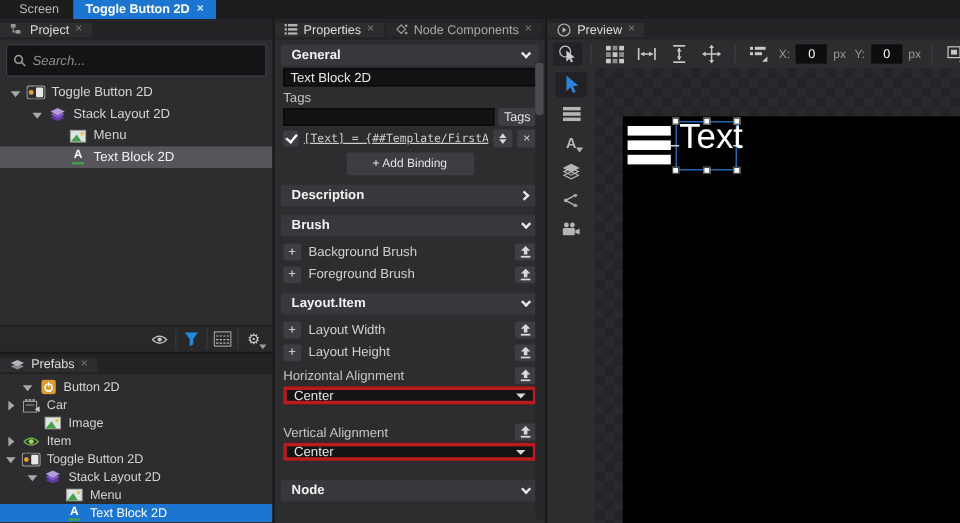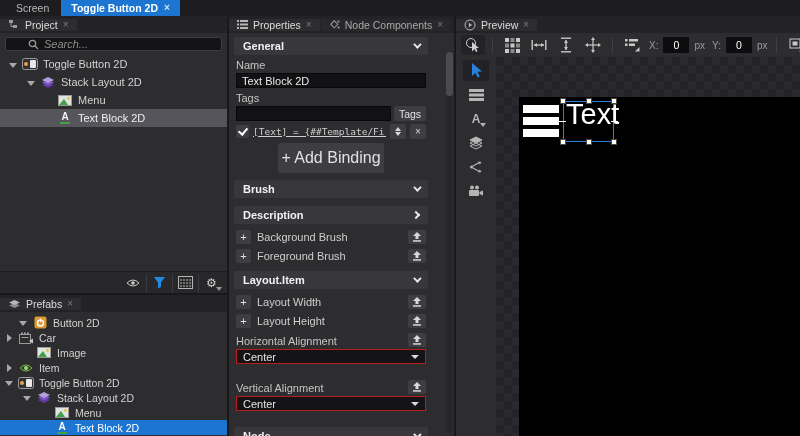--- a/index.html
+++ b/index.html
@@ -18,21 +18,21 @@
 #prefabs-panel{left:0;top:295px;width:227px;height:141px}
 #properties-panel{left:229px;top:16px;width:225px;height:420px}
 #preview-panel{left:456px;top:16px;width:344px;height:420px}
 
 .tabrow{height:17px;background:#232326;display:flex;align-items:center}
 .ptab{display:flex;align-items:center;gap:5px;padding:0 8px;background:#2d2d30;color:#dcdcdc;font-size:10.5px}
 .ptab.inactive{background:#28282b;color:#a8a8a8;margin-left:1px}
 .tclose{color:#7c7c7c;font-size:10px;line-height:1}
 
 
-.searchbox{margin:4px 5px;height:14px;background:#141417;border:1px solid #3c3c41;border-radius:2px;display:flex;align-items:center;padding:0 22px;gap:5px}
+.searchbox{margin:4px 5px;height:27px;background:#141417;border:1px solid #3c3c41;border-radius:2px;display:flex;align-items:center;padding:0 5px;gap:5px}
 .searchbox input{flex:1;background:none;border:none;outline:none;color:#bdbdbd;font-style:italic;font-size:11px;font-family:"Liberation Sans",sans-serif}
 .searchbox input::placeholder{color:#8f8f8f;font-style:italic}
 
 
 .trow{display:flex;align-items:center;gap:5px;height:18px;color:#d2d2d2}
 .prefabs-tree .trow{height:15px;font-size:10.5px}
 .trow.sel-gray{background:#55555b;color:#f0f0f0}
 .trow.sel-blue{background:#1c76d1;color:#fff}
 .exp{width:9px;height:9px;flex:none;position:relative}
 .exp.open::before{content:"";position:absolute;left:1px;top:3px;border-left:4px solid transparent;border-right:4px solid transparent;border-top:5px solid #a8a8a8}
@@ -45,41 +45,41 @@
 .ptool{width:26px;height:18px;display:flex;align-items:center;justify-content:center;border-left:1px solid #3a3a3f}
 .ptool:first-child{border-left:none}
 .gearwrap{position:relative;color:#cfcfcf;font-size:12px;line-height:1}
 .gearwrap .mini-caret{position:absolute;right:-5px;bottom:-2px;border-left:3px solid transparent;border-right:3px solid transparent;border-top:4px solid #9a9a9a}
 
 
 .sechdr{margin:4px 5px 0;height:18px;background:#38383c;border-radius:2px;display:flex;align-items:center;justify-content:space-between;padding:0 9px;font-weight:bold;color:#f2f2f2}
 .chev{width:6px;height:6px;border-right:2px solid #e8e8e8;border-bottom:2px solid #e8e8e8;flex:none}
 .chev.down{transform:rotate(45deg) translateY(-2px)}
 .chev.right{transform:rotate(-45deg)}
-.props-content{position:relative;height:403px;overflow:hidden;padding-right:21px}
+.props-content{position:relative;height:403px;overflow:hidden;padding-right:0}
 .flabel{margin:5px 7px 0;color:#c4c4c4;height:11px;line-height:11px}
 .finput{margin:2px 7px 0;height:15px;background:#121214;border:1px solid #08080a;display:flex;align-items:center;padding:0 5px;color:#e8e8e8}
 .tagsrow{display:flex;gap:3px;margin:2px 7px 0;align-items:center}
 .tagsrow .finput{flex:1;margin:0}
 .btn{background:#3d3d42;border-radius:2px;color:#e2e2e2;display:flex;align-items:center;justify-content:center}
 .tagsbtn{width:32px;height:15px;font-size:10.5px}
 .bindrow{display:flex;align-items:center;gap:4px;margin:2px 7px 0;height:16px}
 .cbx{width:13px;height:13px;background:#3d3d42;border-radius:2px;position:relative;flex:none}
 .cbx::after{content:"";position:absolute;left:4px;top:1px;width:4px;height:7px;border-right:2px solid #fff;border-bottom:2px solid #fff;transform:rotate(40deg)}
 .bexpr{flex:1;font-family:"DejaVu Sans Mono",monospace;font-size:9.5px;color:#cecece;text-decoration:underline;white-space:nowrap;overflow:hidden}
 .sortbtn{width:16px;height:15px;flex:none;flex-direction:column;gap:1px}
 .tri-up{border-left:3.5px solid transparent;border-right:3.5px solid transparent;border-bottom:4px solid #d8d8d8}
 .tri-dn{border-left:3.5px solid transparent;border-right:3.5px solid transparent;border-top:4px solid #d8d8d8}
 .xbtn{width:16px;height:15px;flex:none;font-size:10px;color:#d8d8d8}
-.addbind{margin:4px auto 0;width:106px;height:30px;font-size:16px}
+.addbind{margin:4px auto 0;width:106px;height:19px;font-size:10px}
 .prow{display:flex;align-items:center;gap:6px;margin:6px 7px 0;height:14px;color:#cfcfcf}
 .sq{width:15px;height:14px;flex:none;font-size:11px}
 .upbtn{width:18px;height:14px;margin-left:auto;flex:none}
 .alrow{display:flex;align-items:flex-end;justify-content:space-between;margin:5px 7px 0;height:14px;color:#c4c4c4}
-.selectbox{margin:2px 7px 16px;height:15px;background:#141416;border:1px solid #b91c1c;display:flex;align-items:center;justify-content:space-between;padding:0 6px;color:#e4e4e4}
+.selectbox{margin:2px 7px 16px;height:15px;background:#141416;border:3px solid #b91c1c;display:flex;align-items:center;justify-content:space-between;padding:0 6px;color:#e4e4e4}
 .caret{border-left:4px solid transparent;border-right:4px solid transparent;border-top:4px solid #d8d8d8}
 .vscroll{position:absolute;right:1px;top:35px;bottom:3px;width:7px;background:#27272a;border-radius:3px}
 .vthumb{position:absolute;left:0;top:1px;width:7px;height:44px;background:#4a4a50;border-radius:3px}
 
 
 .pv-toolbar{height:24px;background:#2d2d30;display:flex;align-items:center;gap:3px;padding:0 5px}
 .tbtn{width:24px;height:20px;display:flex;align-items:center;justify-content:center;border-radius:2px;flex:none}
 .tbtn.boxed{background:#232327}
 .vsep{width:1px;height:16px;background:#3e3e44;margin:0 4px;flex:none}
 .coordlabel{color:#9a9a9a;font-size:10px;margin:0 2px;flex:none}
@@ -343,46 +343,45 @@
         </span>
       <span>Node Components</span>
       <span class="tclose">×</span>
     </div>
   </div>
   <div class="props-content">
     <div class="sechdr">
       <span>General</span>
       <span class="chev down"></span>
     </div>
-    <div class="flabel">Name</div>
     <div class="finput">
         <span>Text Block 2D</span>
       </div>
     <div class="flabel">Tags</div>
     <div class="tagsrow">
       <div class="finput"></div>
       <div class="btn tagsbtn">Tags</div>
     </div>
     <div class="bindrow">
       <span class="cbx"></span>
       <span class="bexpr">[Text] = {##Template/FirstApp</span>
       <span class="btn sortbtn">
           <span class="tri-up"></span>
           <span class="tri-dn"></span>
         </span>
       <span class="btn xbtn">×</span>
     </div>
     <div class="btn addbind">+ Add Binding</div>
+    <div class="sechdr" style="margin-top:8px">
+      <span>Description</span>
+      <span class="chev right"></span>
+    </div>
     <div class="sechdr" style="margin-top:7px">
       <span>Brush</span>
       <span class="chev down"></span>
-    </div>
-    <div class="sechdr" style="margin-top:8px">
-      <span>Description</span>
-      <span class="chev right"></span>
     </div>
     <div class="prow">
       <span class="btn sq">+</span>
       <span>Background Brush</span>
       <span class="btn upbtn">
           <svg width="10" height="10" viewBox="0 0 10 10">
             <polygon points="5,0 9,4 6.5,4 6.5,7 3.5,7 3.5,4 1,4" fill="#d8d8d8"></polygon>
             <rect x="1" y="8.2" width="8" height="1.5" fill="#d8d8d8"></rect>
           </svg>
         </span>

